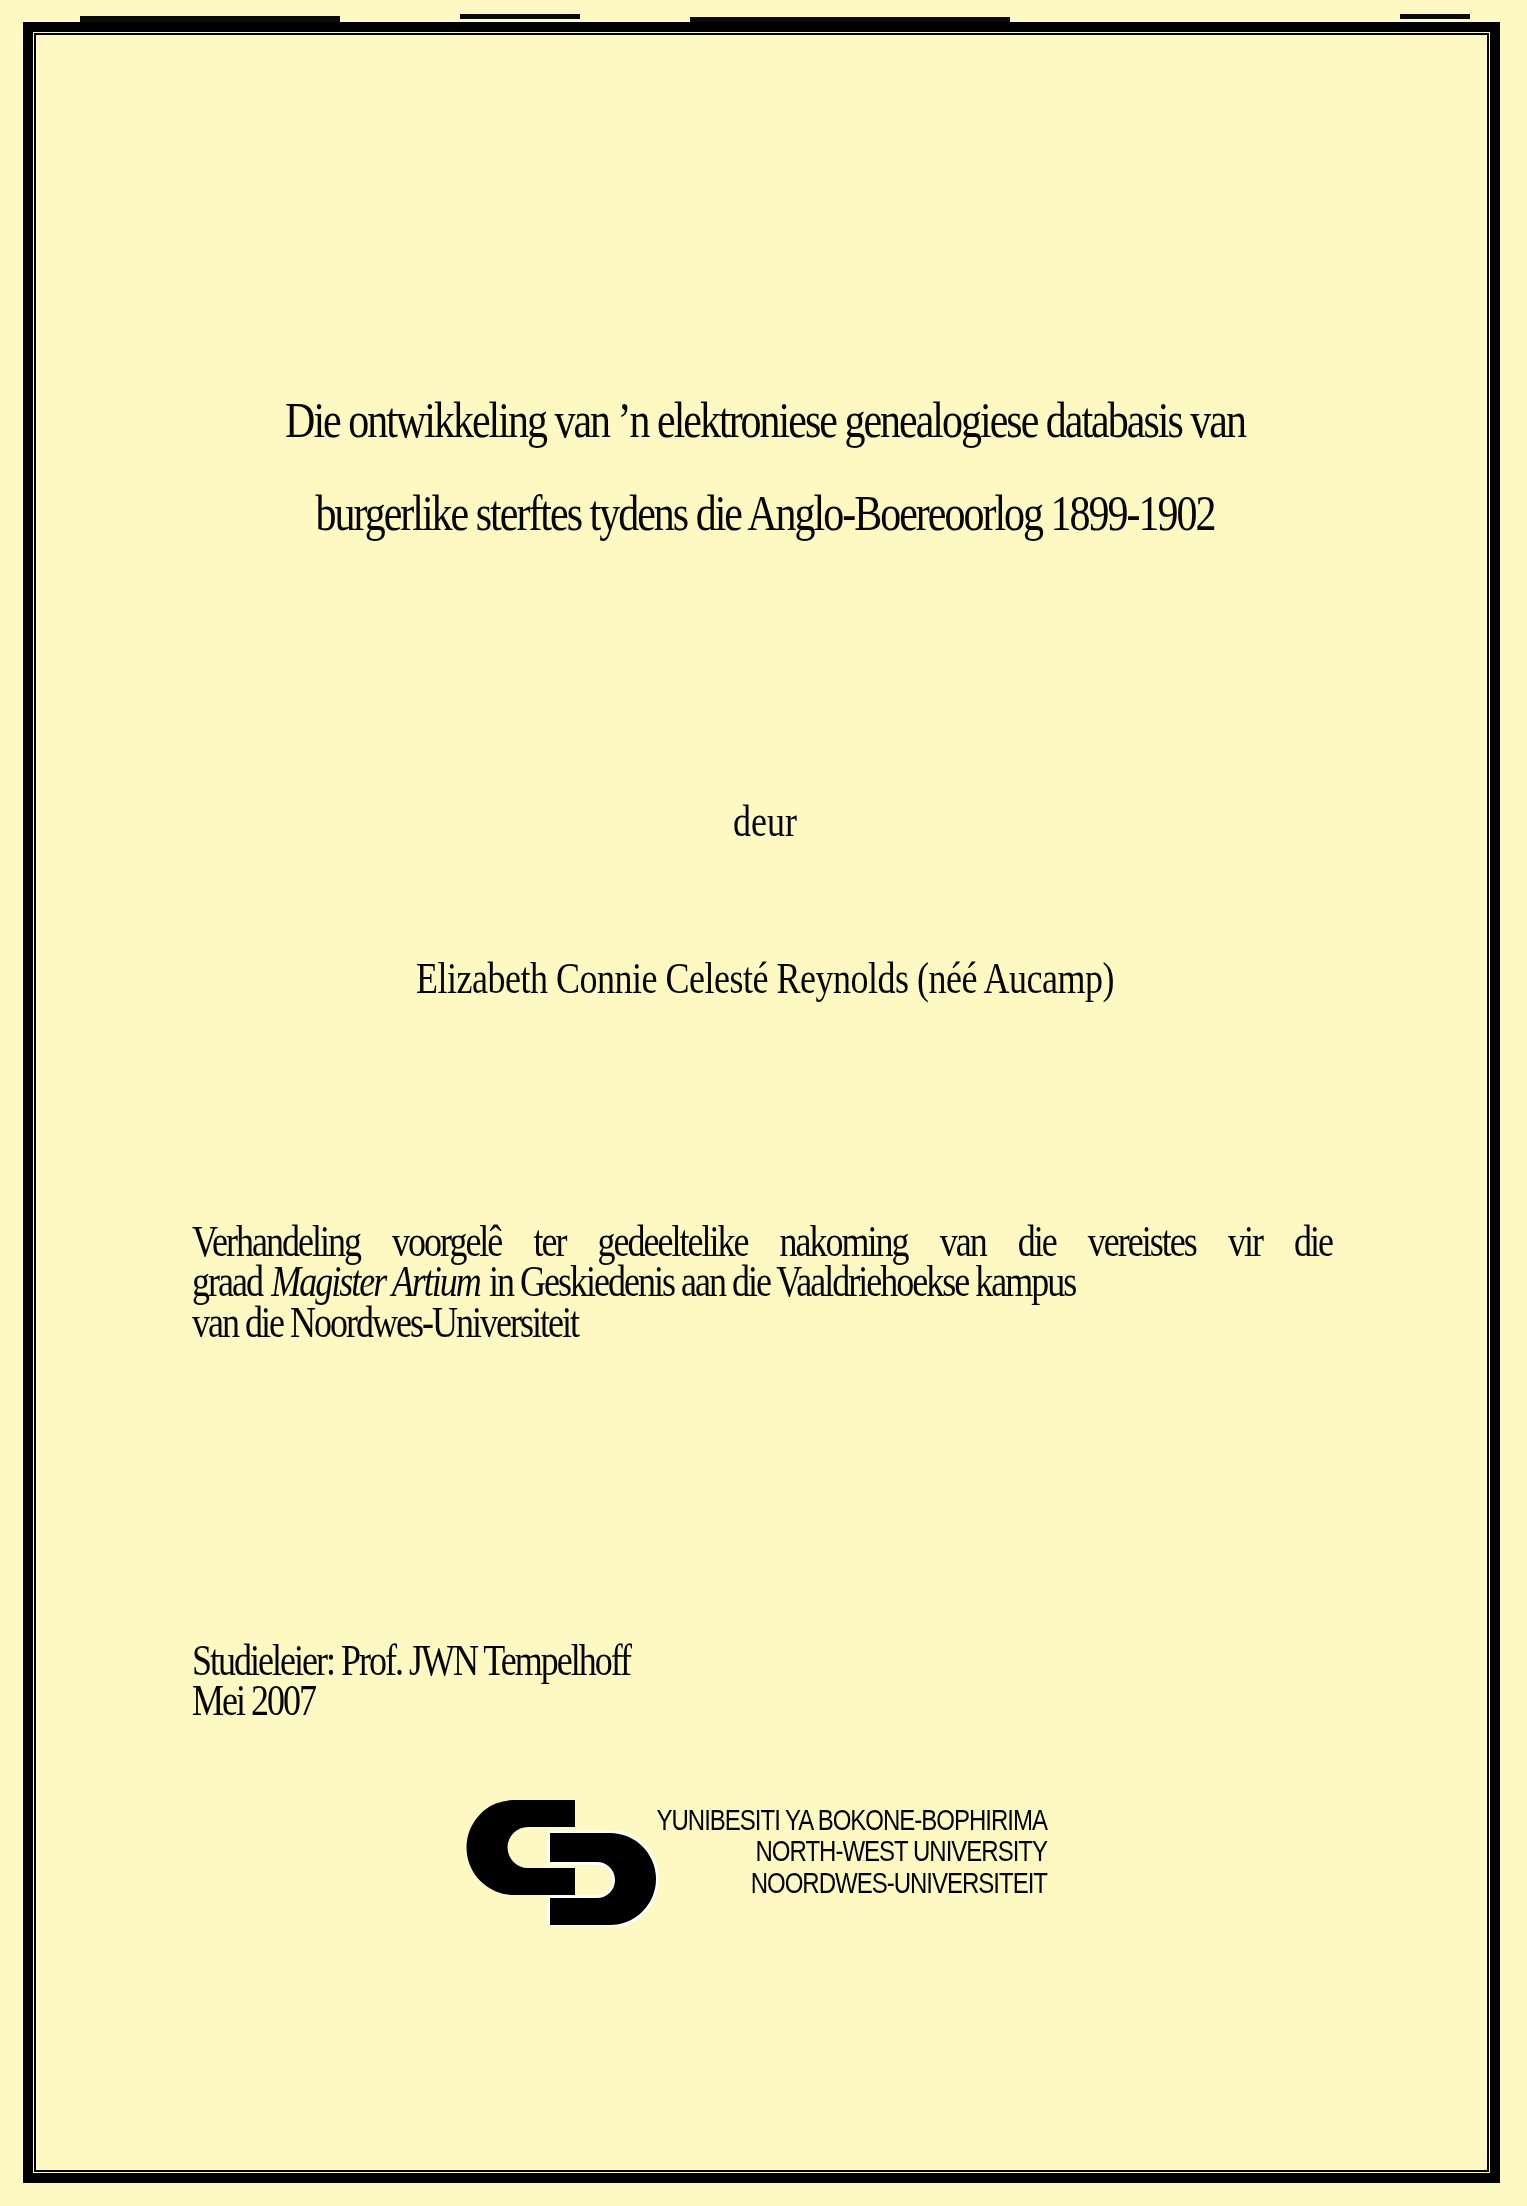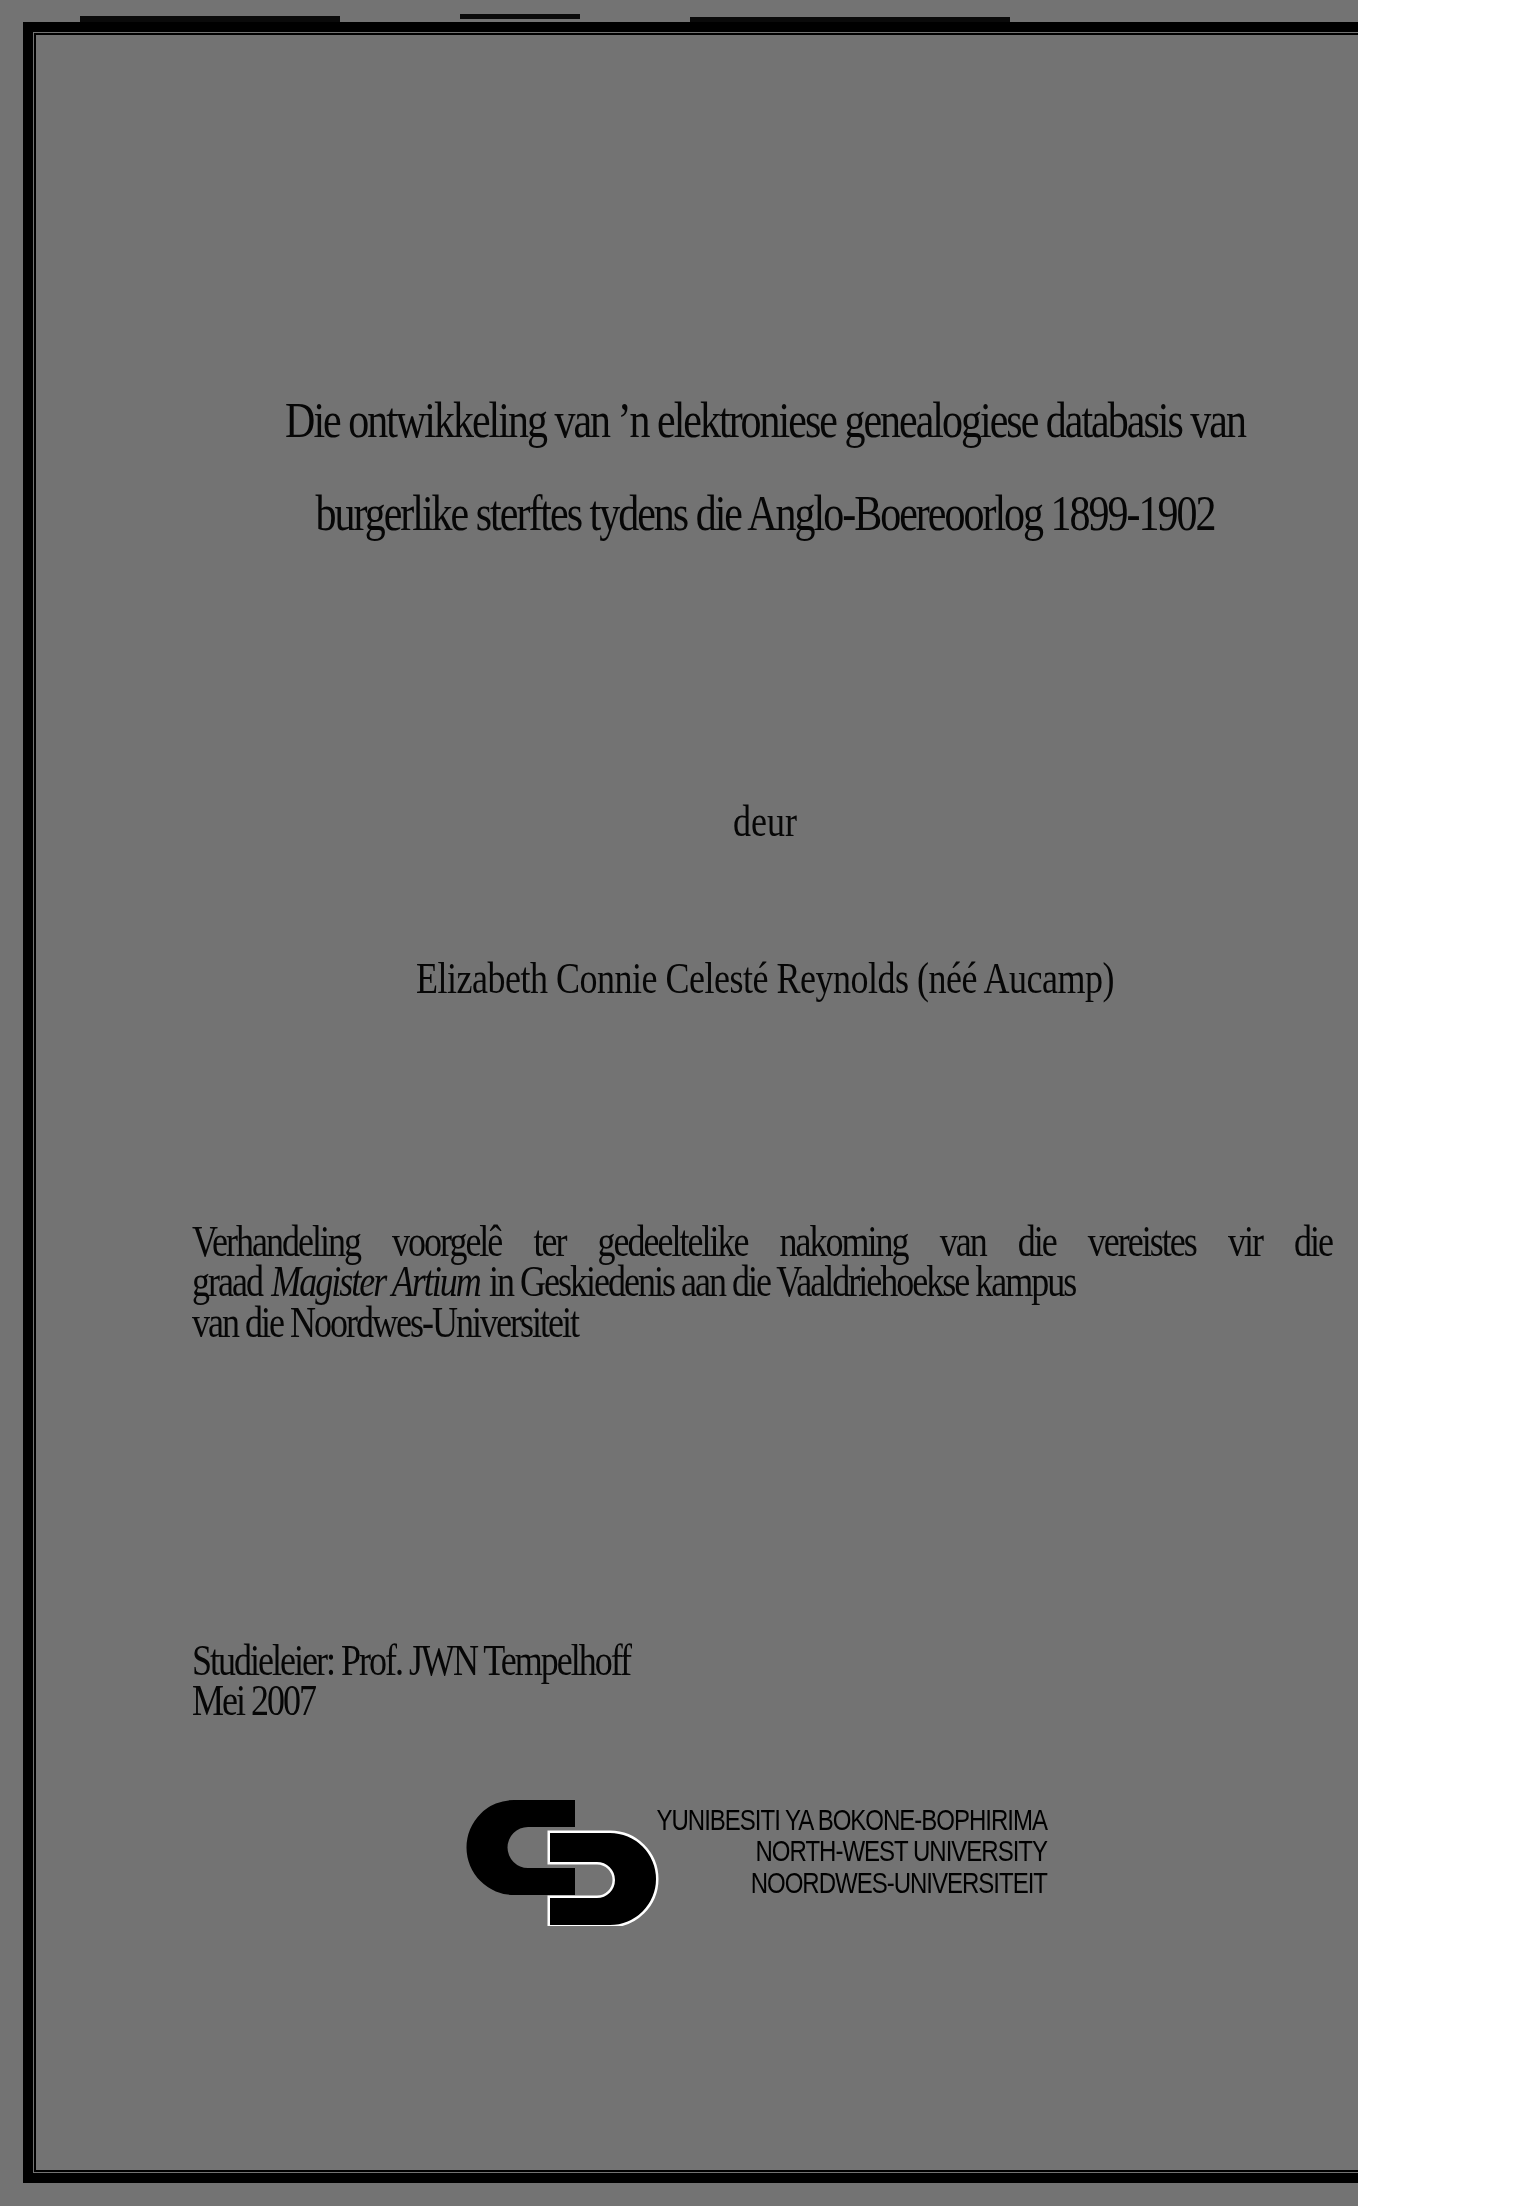--- a/index.html
+++ b/index.html
@@ -1,20 +1,20 @@
 <!DOCTYPE html>
 <html><head>
 <meta charset="utf-8">
 <style>
   html, body { margin: 0; padding: 0; background: #ffffff; }
   .page {
     position: relative;
-    width: 1358px;
+    width: 1527px;
     height: 2206px;
-    background: #737373;
+    background: #fef9c3;
     overflow: hidden;
     font-family: "Liberation Serif", "DejaVu Serif", serif;
     color: #060606;
   }
   
   .frame-outer {
     position: absolute;
     left: 23px; top: 22px;
     width: 1477px; height: 2161px;
     border: 10px solid #000;

